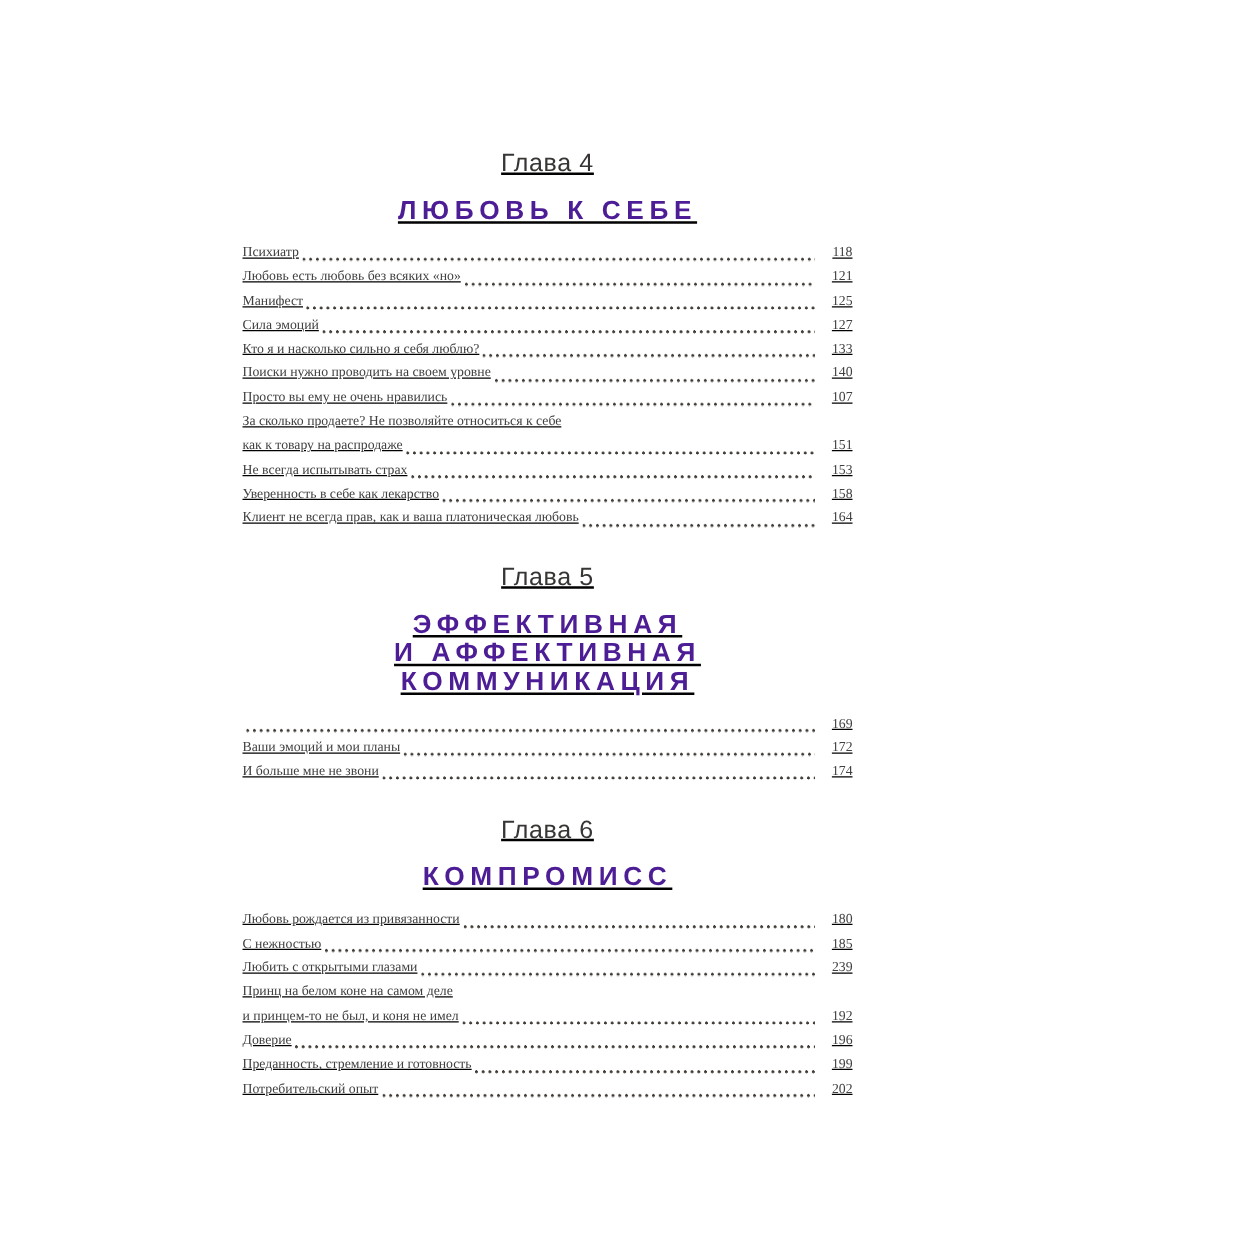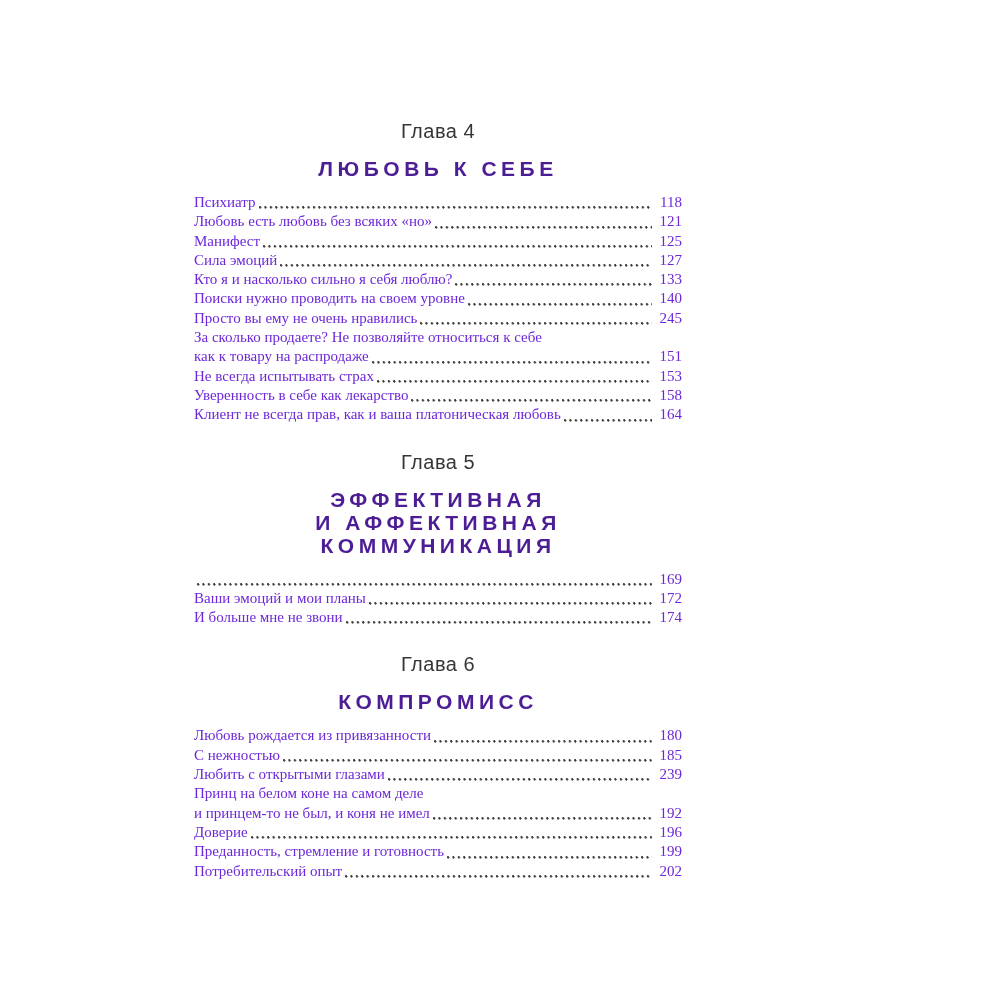--- a/index.html
+++ b/index.html
@@ -11,20 +11,21 @@
     width: 1000px;
     height: 1000px;
     overflow: hidden;
     font-family: "Liberation Serif", serif;
   }
   .page {
     width: 876px;
     height: 1000px;
     background: #ffffff;
     box-sizing: border-box;
+    text-decoration: underline;
   }
   .column {
     width: 488px;
     margin: 0 auto;
     padding-top: 120px;
     box-sizing: border-box;
   }
   .chapter-heading {
     margin: 0;
     margin-top: 26px;
@@ -48,23 +49,23 @@
     font-size: 21px;
     line-height: 23px;
     letter-spacing: 4.5px;
     color: #4c1d95;
   }
   .section-title .title-line {
     white-space: nowrap;
   }
   .entries {
     margin-top: 13px;
-    font-size: 15px;
+    font-size: 11px;
     line-height: 19.3px;
-    color: #6d28d9;
+    color: #404040;
   }
   .toc-row {
     display: flex;
     align-items: baseline;
   }
   .toc-entry-title {
     white-space: nowrap;
   }
   .dot-leader {
     flex: 1 1 auto;
@@ -126,21 +127,21 @@
             <span class="toc-page-number">133</span>
           </div>
           <div class="toc-row">
             <span class="toc-entry-title">Поиски нужно проводить на своем уровне</span>
             <span class="dot-leader"></span>
             <span class="toc-page-number">140</span>
           </div>
           <div class="toc-row">
             <span class="toc-entry-title">Просто вы ему не очень нравились</span>
             <span class="dot-leader"></span>
-            <span class="toc-page-number">245</span>
+            <span class="toc-page-number">107</span>
           </div>
           <div class="toc-row">
             <span class="toc-entry-title">За сколько продаете? Не позволяйте относиться к себе</span>
           </div>
           <div class="toc-row">
             <span class="toc-entry-title">как к товару на распродаже</span>
             <span class="dot-leader"></span>
             <span class="toc-page-number">151</span>
           </div>
           <div class="toc-row">

